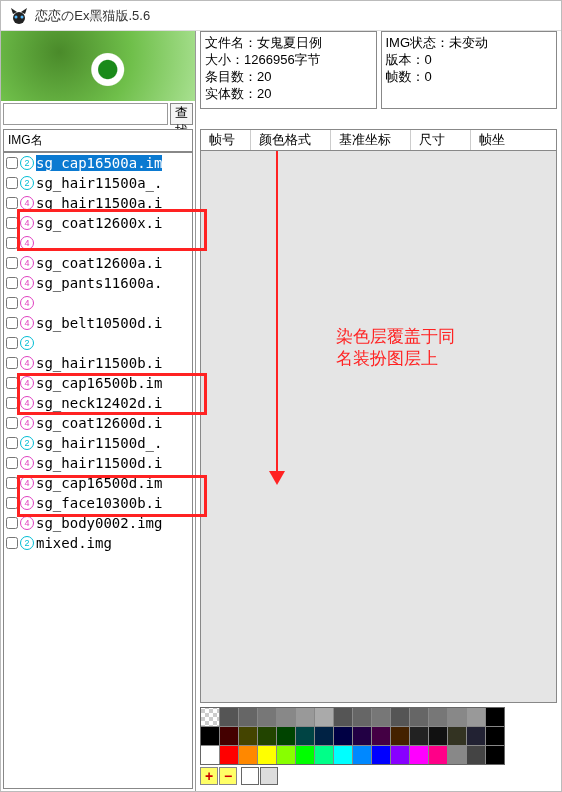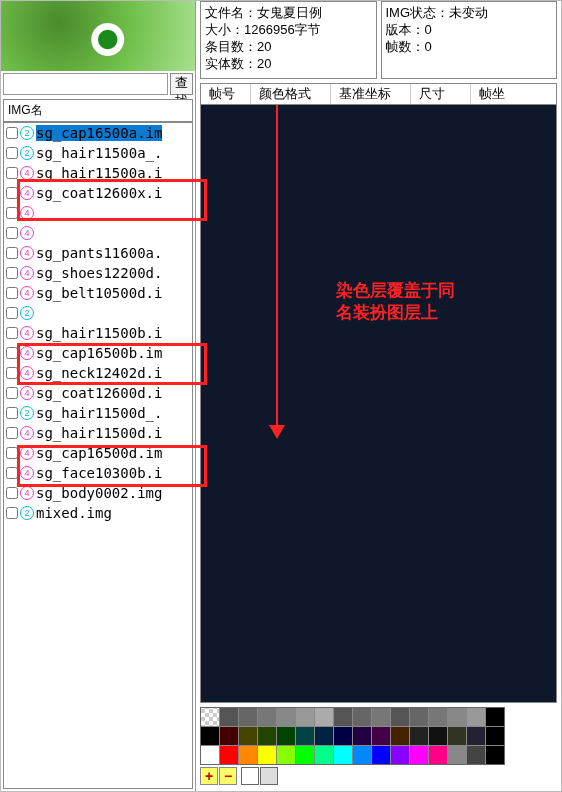--- a/index.html
+++ b/index.html
@@ -119,21 +119,21 @@
     align-items: center;
     height: 20px;
     font-size: 14px;
     font-family: monospace;
     white-space: nowrap;
     padding-left: 2px;
     position: relative;
   }
   .file-row.selected .name {
     background: #0b7ad1;
-    color: #000000;
+    color: #ffffff;
   }
   .file-row input[type=checkbox] {
     width: 12px;
     height: 12px;
     margin-right: 2px;
   }
   .file-row .badge {
     display: inline-flex;
     width: 14px; height: 14px;
     border-radius: 50%;
@@ -147,40 +147,39 @@
   .badge.c4 { border-color: #e040c0; color:#e040c0; }
   .right {
     flex: 1;
     display: flex;
     flex-direction: column;
     position: relative;
   }
   .frame-header {
     display: flex;
     border: 1px solid #888;
-    margin: 2px 4px 0 4px;
+    margin: 18px 4px 0 4px;
     background: #fff;
     height: 22px;
     font-size: 13px;
     align-items: flex-start;
   }
   .frame-header .col {
     border-right: 1px solid #ccc;
     padding: 0 8px;
     height: 100%;
     display:flex;align-items:center;
   }
   .frame-body {
     flex:1;
     border: 1px solid #888;
     border-top:none;
     margin: 0 4px 2px 4px;
-    background: #0f172a;
+    background: #e5e5e5;
     position: relative;
-    font-weight: bold;
   }
   .arrow-down {
     position: absolute;
     left: 75px;
     top: 0;
     width: 2px;
     height: 330px;
     background: #f22;
   }
   .arrow-down::after{
@@ -226,20 +225,30 @@
   .palette-side .spin{border:1px solid #888;background:#fff;height:20px;display:flex;align-items:center;padding:0 2px;font-size:12px;}
   .srcrow{display:flex;gap:1px;}
   .srcrow .sw{width:18px;height:18px;border:1px solid #666;}
   .plusminus{display:flex;gap:1px;}
   .pm{width:18px;height:18px;background:#ff6;color:#c00;display:flex;align-items:center;justify-content:center;font-weight:bold;font-size:14px;border:1px solid #888;}
 </style>
 </head>
 <body>
 
 <div class="window">
+  <div class="titlebar">
+    <svg class="app-icon" viewBox="0 0 20 20">
+      <circle cx="10" cy="12" r="6" fill="#222"></circle>
+      <path d="M4 8 L2 2 L8 6 Z" fill="#222"></path>
+      <path d="M16 8 L18 2 L12 6 Z" fill="#222"></path>
+      <circle cx="7" cy="11" r="1.5" fill="#5bf"></circle>
+      <circle cx="13" cy="11" r="1.5" fill="#5bf"></circle>
+    </svg>
+    <span class="title">恋恋のEx黑猫版.5.6</span>
+  </div>
 
   <div class="body">
 
     <div class="left">
       <div class="avatar"></div>
       <div class="search-row">
         <input type="text" placeholder="" style="">
         <button>查找</button>
       </div>
       <div class="list-title-box">IMG名</div>
@@ -264,30 +273,30 @@
             <span class="badge c4">4</span>
             <span class="name">sg_coat12600x.i</span>
           </div>
           <div class="file-row">
             <input type="checkbox" style="">
             <span class="badge c4">4</span>
           </div>
           <div class="file-row">
             <input type="checkbox" style="">
             <span class="badge c4">4</span>
+            <span class="name">sg_coat12600a.i</span>
           </div>
           <div class="file-row">
             <input type="checkbox" style="">
             <span class="badge c4">4</span>
             <span class="name">sg_pants11600a.</span>
           </div>
           <div class="file-row">
             <input type="checkbox" style="">
             <span class="badge c4">4</span>
-            <span class="name">sg_shoes12200d.</span>
           </div>
           <div class="file-row">
             <input type="checkbox" style="">
             <span class="badge c4">4</span>
             <span class="name">sg_belt10500d.i</span>
           </div>
           <div class="file-row">
             <input type="checkbox" style="">
             <span class="badge c2">2</span>
           </div>

